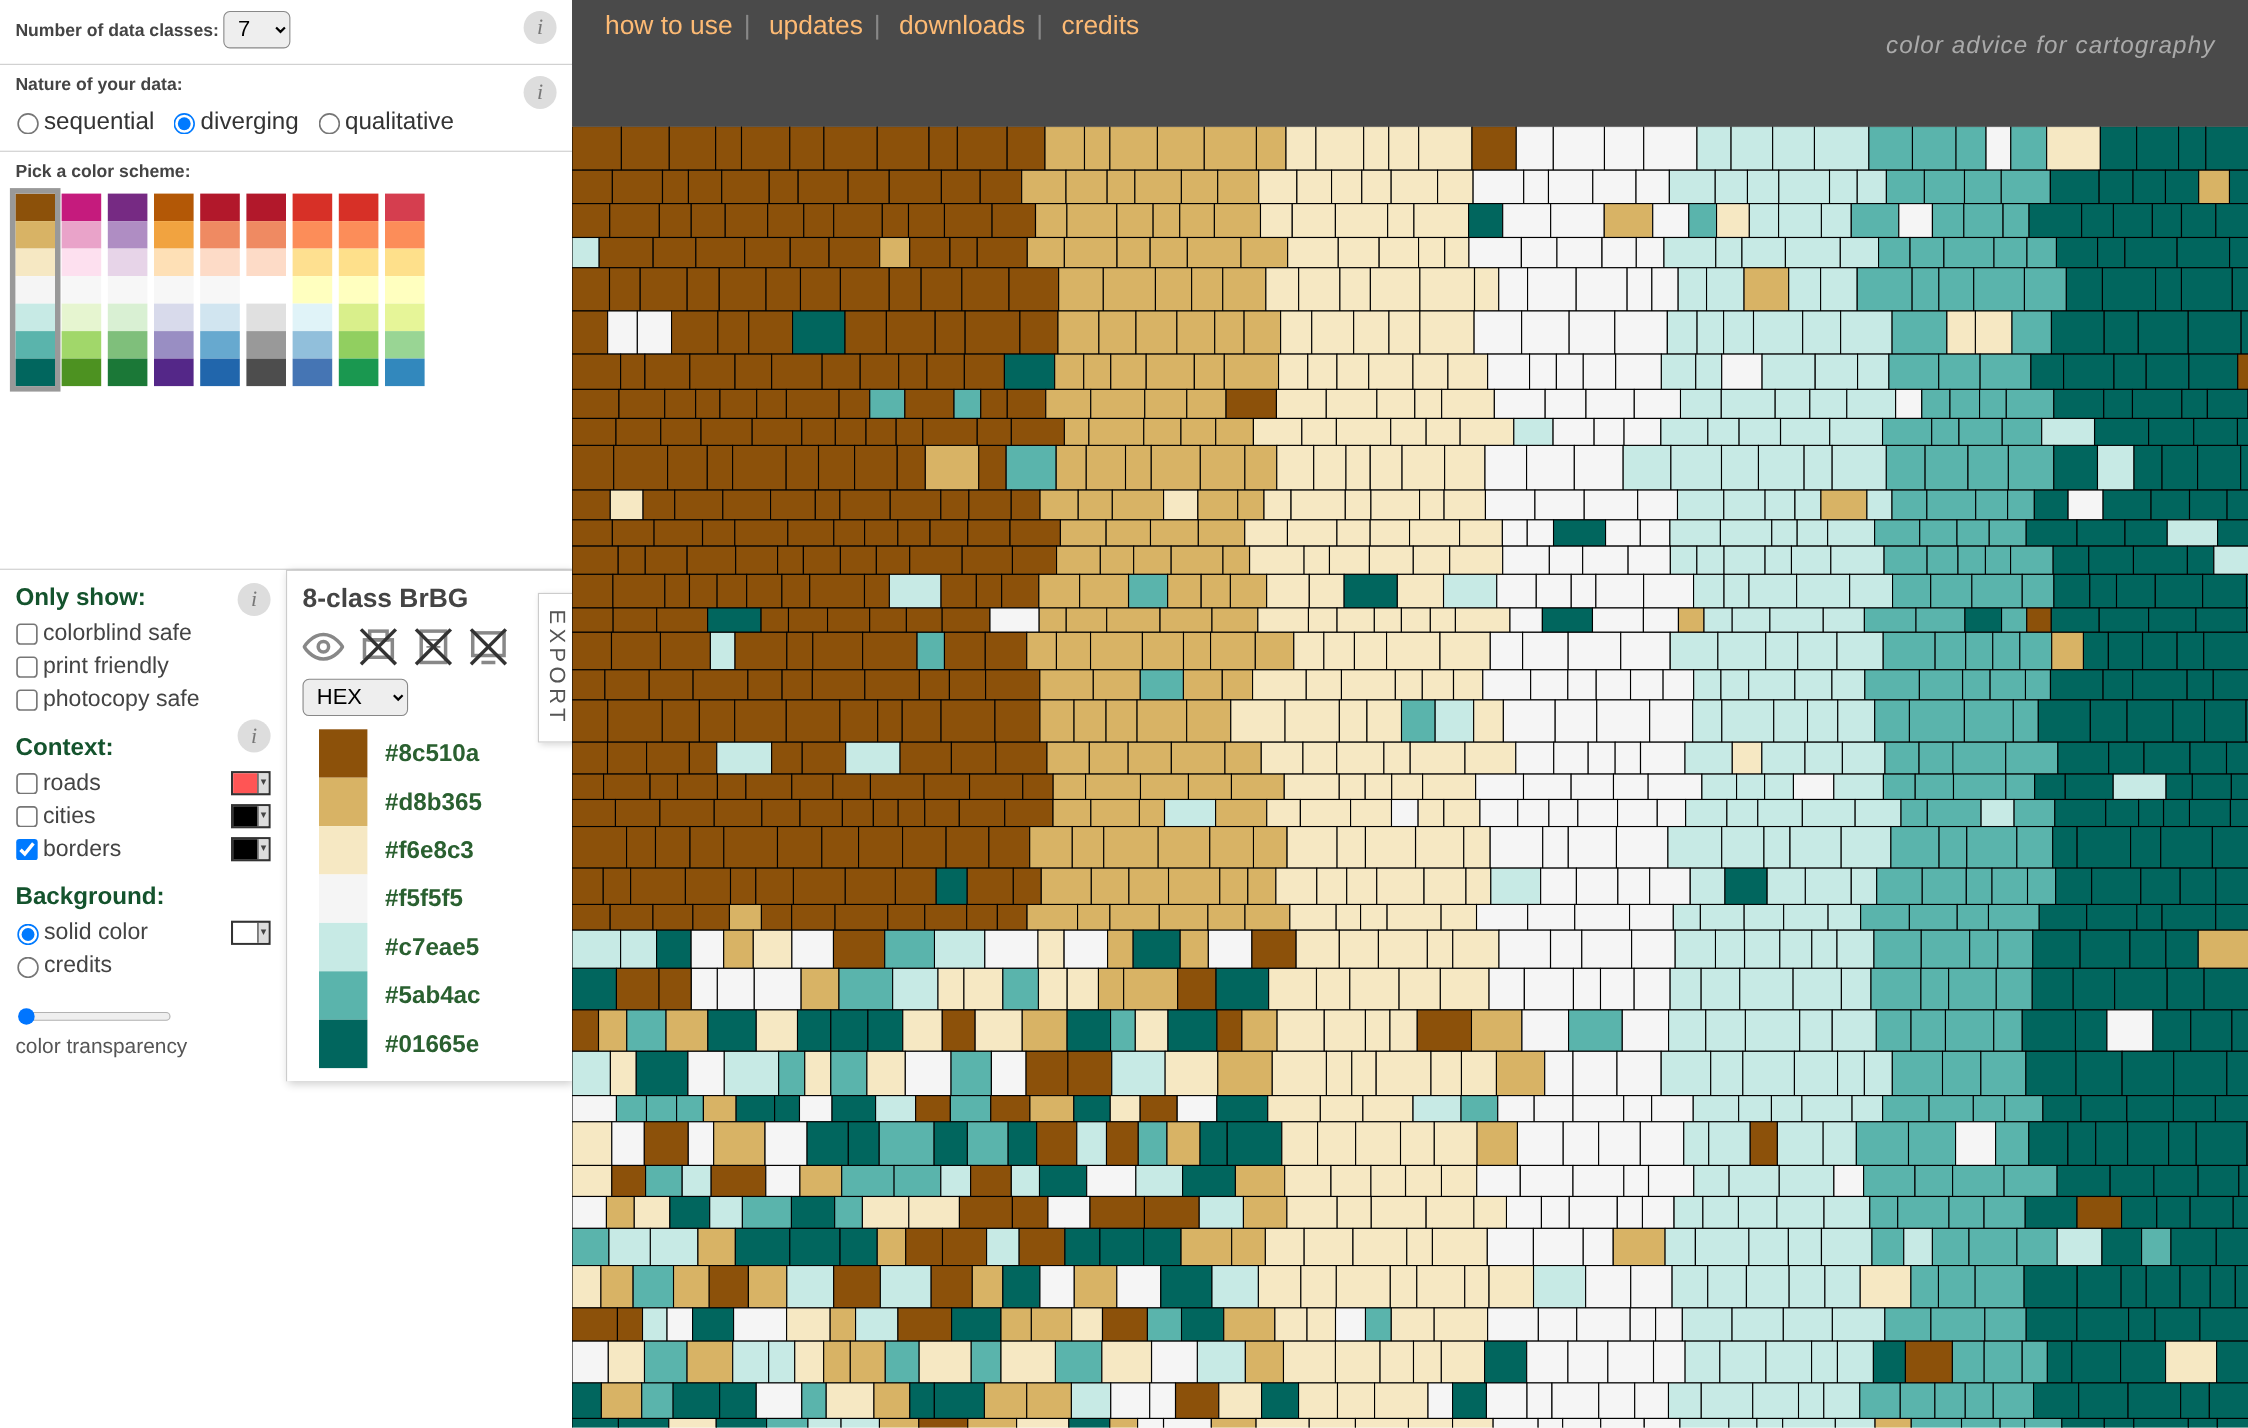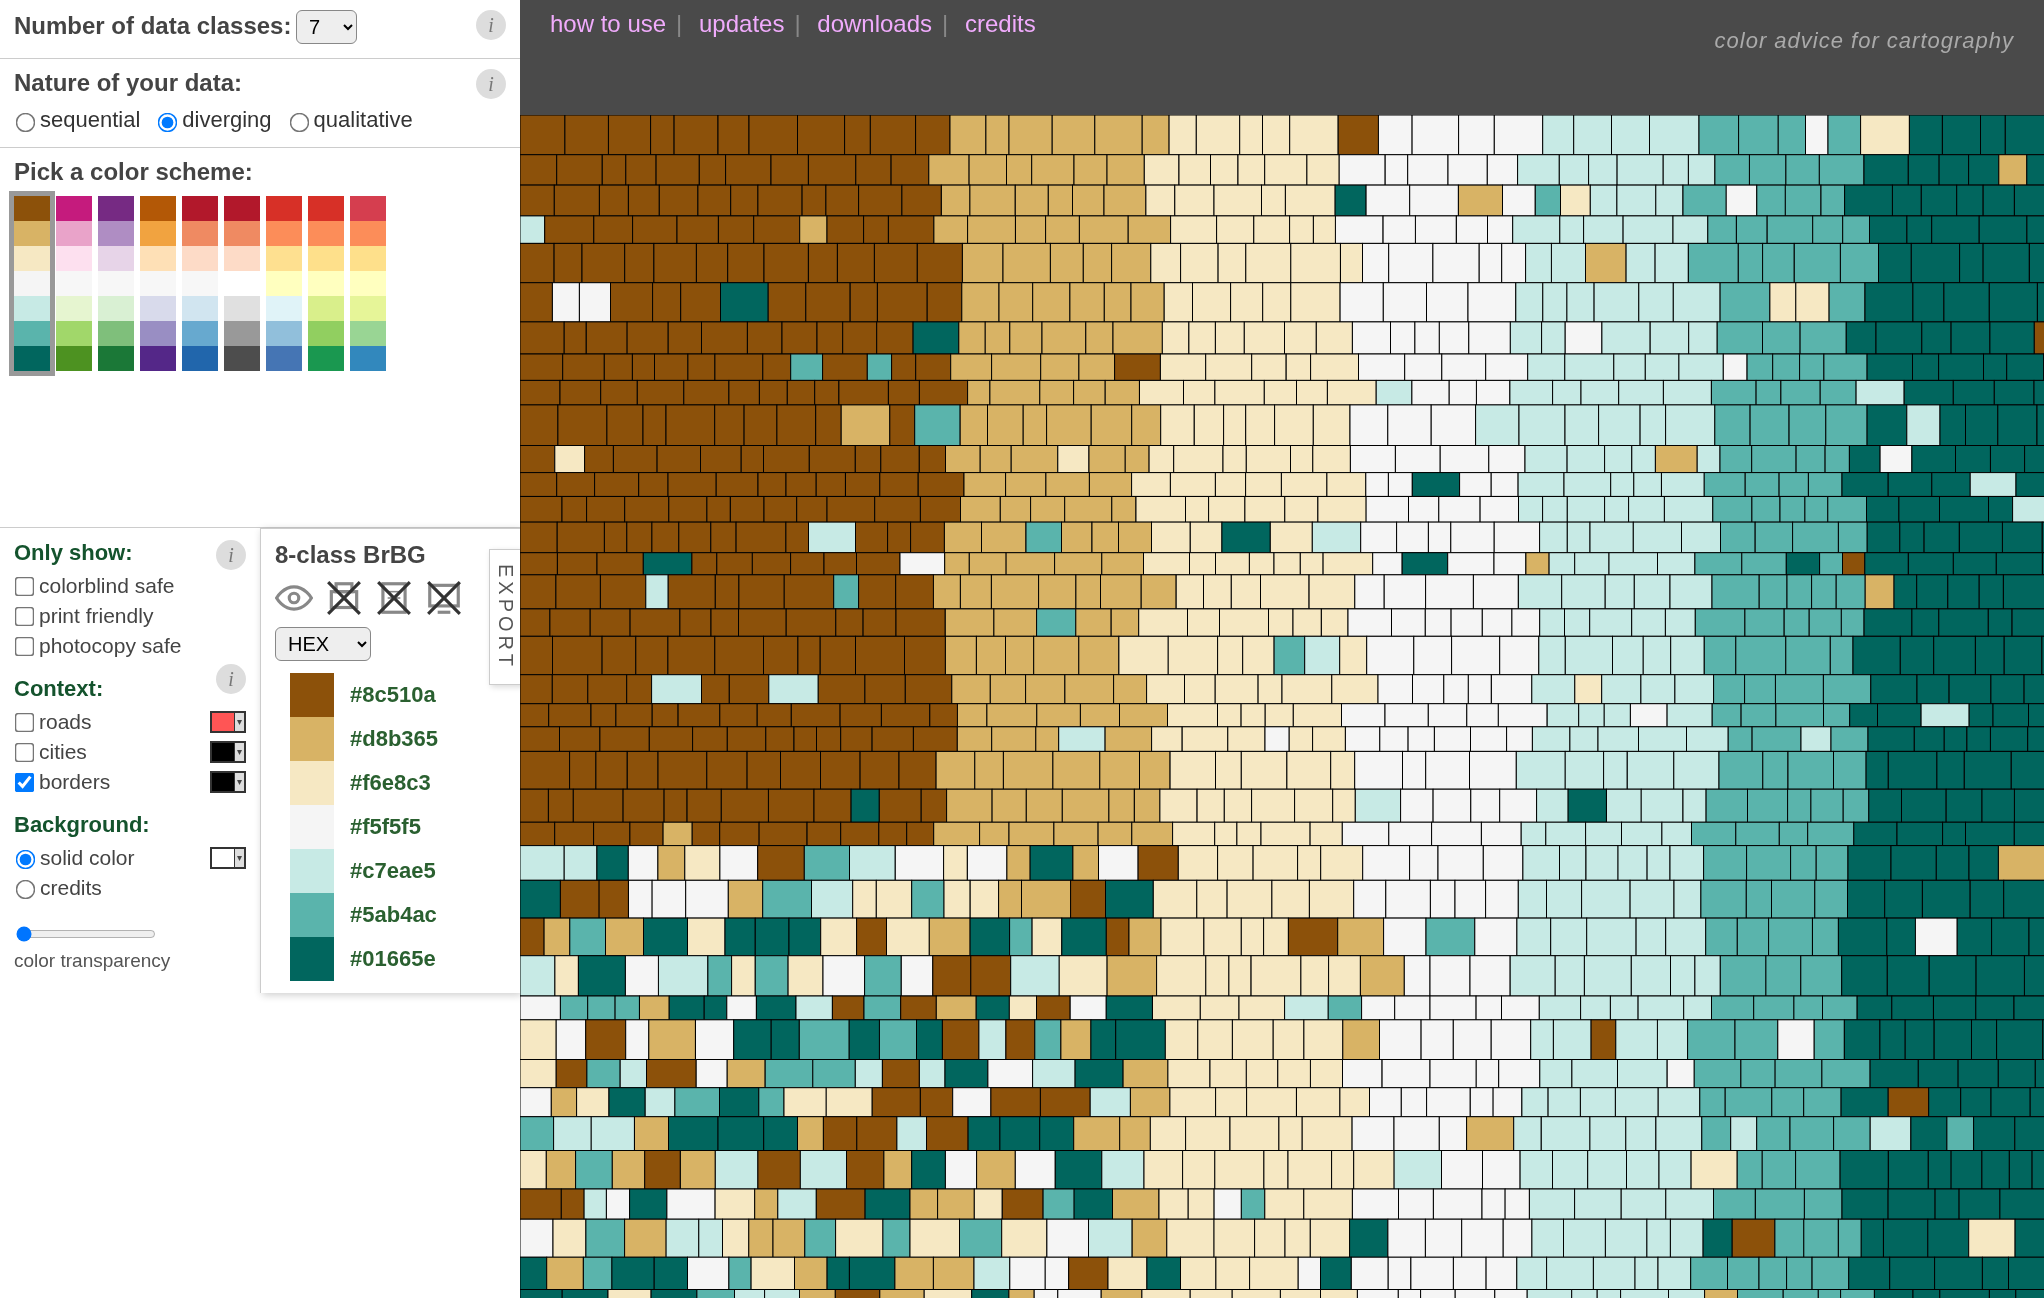--- a/index.html
+++ b/index.html
@@ -1,29 +1,29 @@
 <!DOCTYPE html>
 <html><head>
 <meta charset="utf-8">
 <style>
   * { box-sizing: border-box; }
   html, body { margin:0; padding:0; font-family: "Helvetica Neue", Arial, sans-serif; background:#fff; }
   .app { width:2044px; height:1298px; position:relative; overflow:hidden; }
   .header { position:absolute; top:0; left:520px; right:0; height:115px; background:#4a4a4a; color:#fff; padding:10px 30px; }
   .header-nav { font-size:24px; color:#e8e8e8; }
   .header-nav span.sep { color:#888; margin:0 10px; }
-  .header-nav a { color:#f0abfc; cursor:pointer; }
+  .header-nav a { color:#fdba74; cursor:pointer; }
   .logo { position:absolute; right:30px; top:32px; text-align:right; }
   .logo-main { font-size:42px; font-weight:300; letter-spacing:14px; }
   .logo-main .orange { color:#d77b2b; font-weight:700; }
   .logo-main .white { color:#fff; font-weight:300; }
   .logo-sub { color:#aaa; font-size:22px; font-style:italic; letter-spacing:1px; margin-top:-4px; }
   .sidebar { position:absolute; top:0; left:0; width:520px; height:1298px; background:#fff; }
   .panel { border-bottom:1px solid #ccc; padding:10px 14px 14px 14px; }
-  .panel-label { font-weight:bold; font-size:24px; color:#444; }
+  .panel-label { font-weight:bold; font-size:16px; color:#444; }
   .info-icon { display:inline-flex; width:30px; height:30px; border-radius:50%; background:#ddd; color:#777; align-items:center; justify-content:center; font-family:serif; font-style:italic; font-size:20px; float:right; cursor:pointer; }
   select { font-size:20px; padding:4px 8px; border:1px solid #888; border-radius:6px; background:#eee; }
   .radio-row { margin-top:10px; font-size:22px; color:#333; }
   .radio-row label { margin-right:16px; cursor:pointer; }
   input[type=radio], input[type=checkbox] { transform:scale(1.5); margin-right:8px; vertical-align:middle; accent-color:#007aff; }
   .scheme-grid { display:flex; gap:6px; margin-top:10px; }
   .scheme-col { display:flex; flex-direction:column; cursor:pointer; }
   .scheme-col.selected { outline:5px solid #999; }
   .swatch { width:36px; height:25px; }
   .lower { display:flex; }

